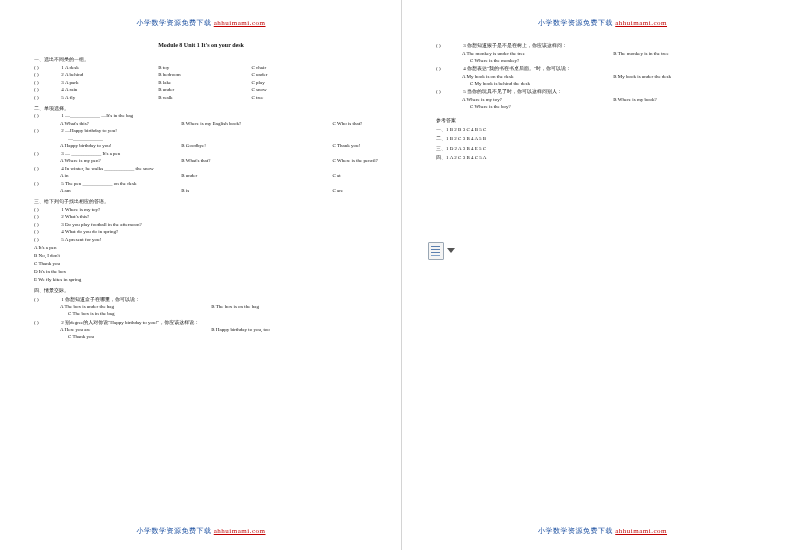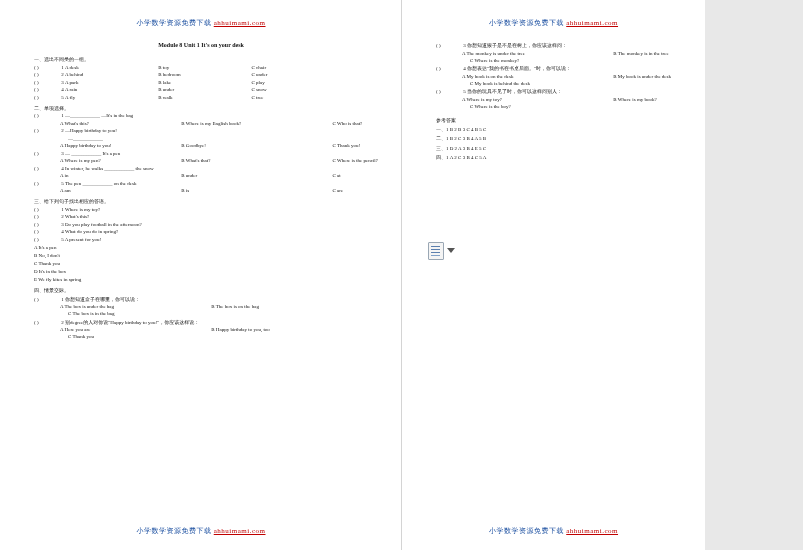--- a/index.html
+++ b/index.html
@@ -6,21 +6,21 @@
   body{
     width:803px;height:550px;
     background:#e8e8e8;
     font-family:"Liberation Serif", serif;
     font-size:5px;
     color:#111;
     overflow:hidden;
   }
   .pages{
     display:flex;
-    width:704px;height:550px;
+    width:803px;height:550px;
   }
   .page{
     background:#ffffff;
     position:relative;
     box-sizing:border-box;
   }
   .page.left{width:402px;height:550px;padding:18px 34px 10px 34px;}
   .page.right{width:401px;height:550px;padding:18px 34px 10px 34px;}
   .gutter{
     position:absolute;left:401px;top:0;width:2px;height:550px;background:#d4d4d4;

